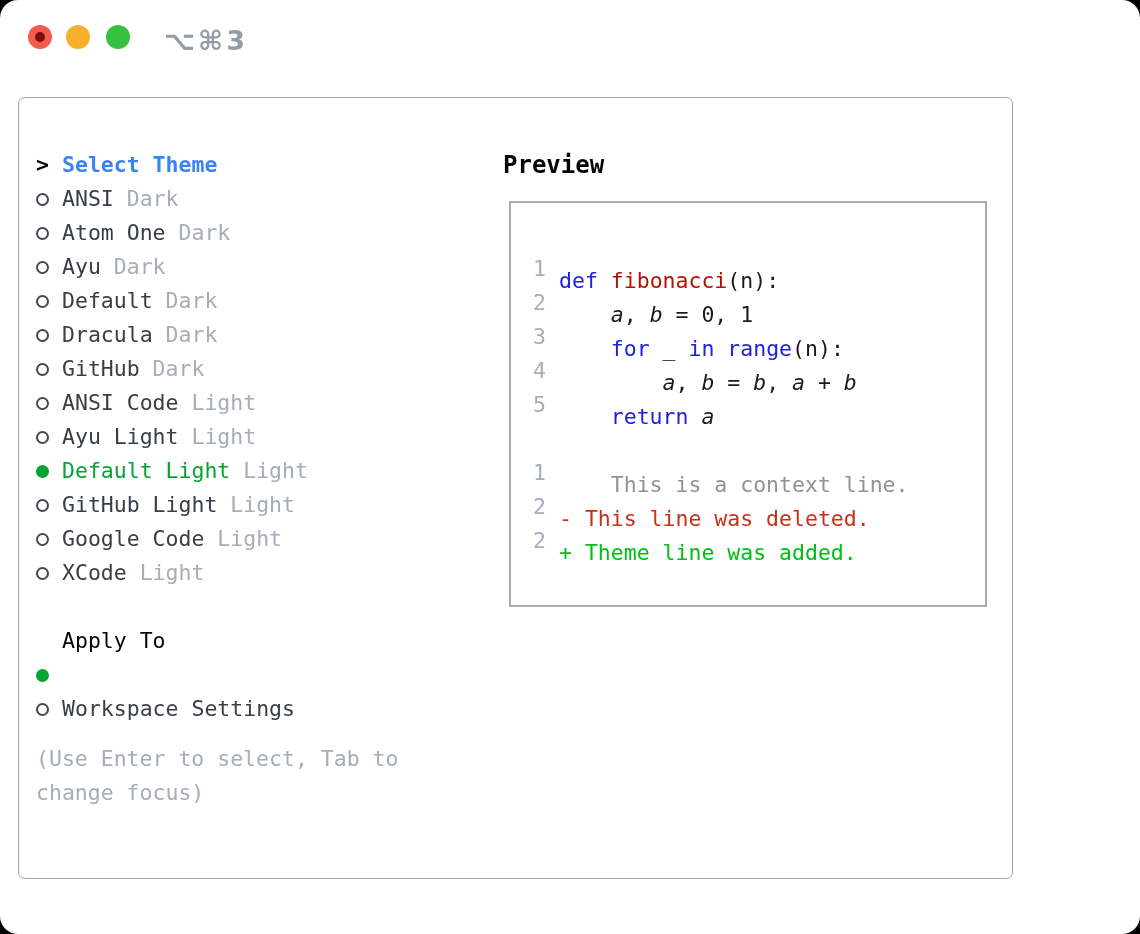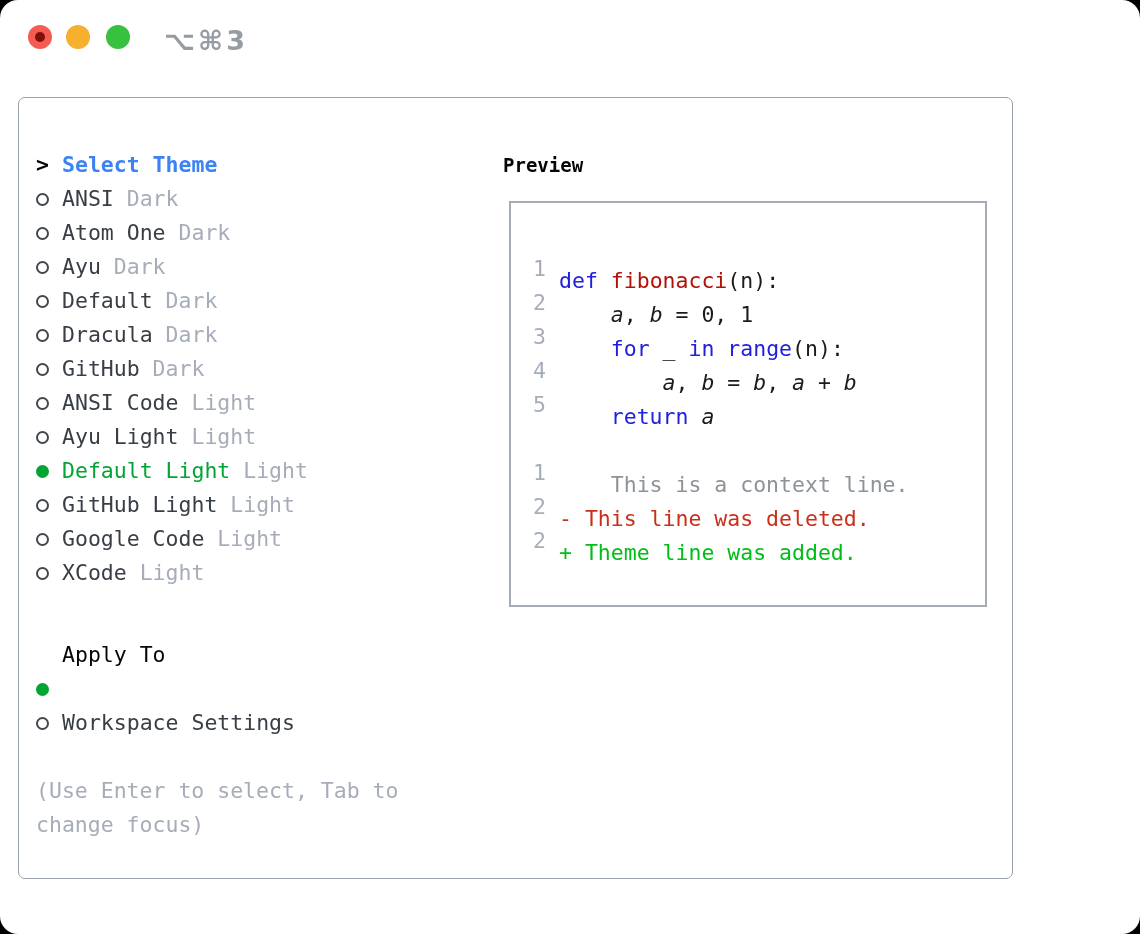--- a/index.html
+++ b/index.html
@@ -52,30 +52,30 @@
   .bullet {
     display: inline-block; width: 13px; height: 13px; box-sizing: border-box;
     border: 2px solid var(--radio-ring); border-radius: 50%;
     flex: 0 0 13px; margin-right: 13px;
   }
   .row.selected .bullet { border-color: var(--accent-green); background: var(--accent-green); }
   .row.selected .nm { color: var(--accent-green); }
   .hdr { color: #3b82f6; font-weight: bold; }
   .hdr-plain { color: #060606; }
   .variant { color: var(--muted-gray); white-space: pre; }
-  .apply-block { margin-top: 48px; }
+  .apply-block { margin-top: 34px; }
   .help {
-    margin-top: 34px; width: 400px;
+    margin-top: 16px; width: 400px;
     color: var(--muted-gray); line-height: 34px;
   }
   
   .preview-title {
     position: absolute; left: 484px; top: 50px;
     height: 34px; line-height: 34px;
-    font-size: 19px; font-weight: bold; color: #060606;
+    font-size: 24px; font-weight: bold; color: #060606;
   }
   .preview-box {
     position: absolute; left: 490px; top: 103px;
     width: 478px; height: 406px;
     border: 2px solid var(--box-border);
     box-sizing: border-box;
     background: #fff;
   }
   .code-lines { position: absolute; left: 22px; top: 49px; }
   .crow { display: flex; height: 34px; line-height: 34px; font-size: 21.5px; white-space: pre; }

